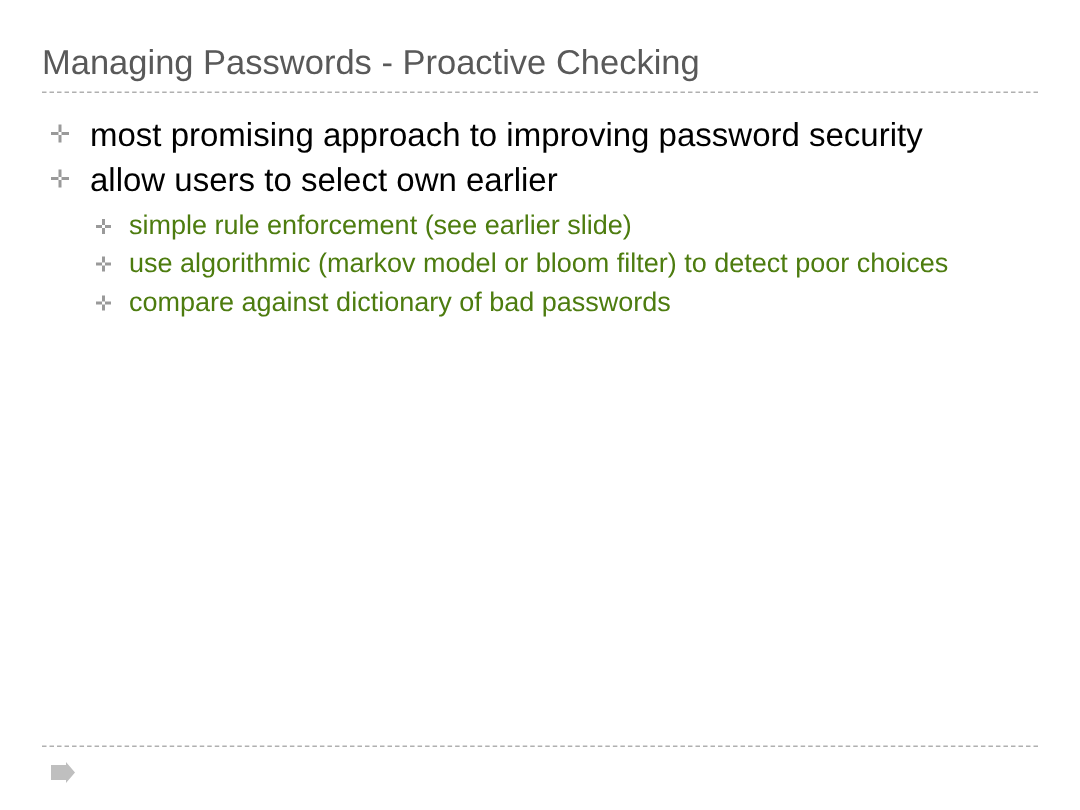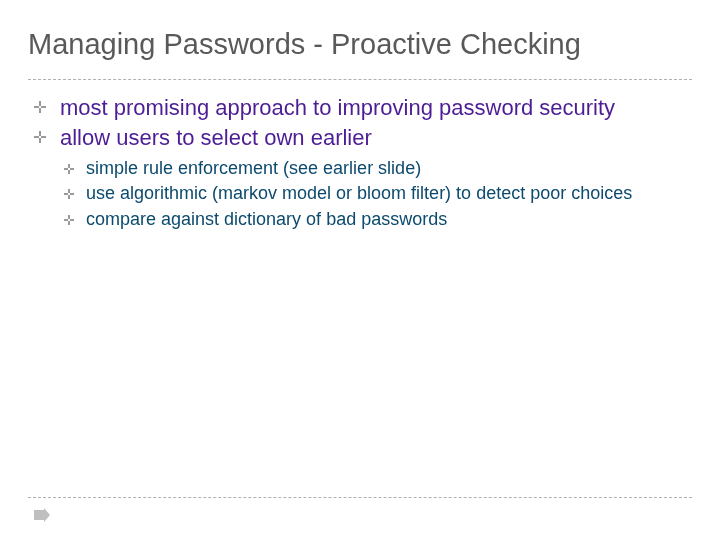--- a/index.html
+++ b/index.html
@@ -9,24 +9,24 @@
     background: #ffffff;
     font-family: Arial, Helvetica, sans-serif;
     color: #595959;
     position: relative;
     overflow: hidden;
   }
   .slide {
     padding: 28px 28px 0 28px;
   }
   .title {
-    font-size: 29px;
+    font-size: 23px;
     font-weight: 400;
     color: #595959;
-    margin-bottom: 18px;
+    margin-bottom: 6px;
   }
   .hr {
     border: none;
     border-top: 1px dashed #b0b0b0;
     margin-bottom: 14px;
   }
   .hr-bottom {
     position: absolute;
     left: 28px;
     right: 28px;
@@ -41,21 +41,21 @@
   }
   .list1 {
     list-style: none;
     padding-left: 6px;
   }
   .list1 > li {
     position: relative;
     padding-left: 26px;
     font-size: 22px;
     line-height: 1.25;
-    color: #4c1d95;
+    color: #000000;
     margin-bottom: 2px;
   }
   .list1 > li::before {
     content: "";
     position: absolute;
     left: 0;
     top: 7px;
     width: 12px;
     height: 12px;
     background-image:
@@ -70,21 +70,21 @@
   .list2 {
     list-style: none;
     padding-left: 36px;
     margin-top: 6px;
   }
   .list2 > li {
     position: relative;
     padding-left: 22px;
     font-size: 18px;
     line-height: 1.3;
-    color: #0c4a6e;
+    color: #4d7c0f;
     margin-bottom: 2px;
   }
   .list2 > li::before {
     content: "";
     position: absolute;
     left: 0;
     top: 7px;
     width: 10px;
     height: 10px;
     background-image:

